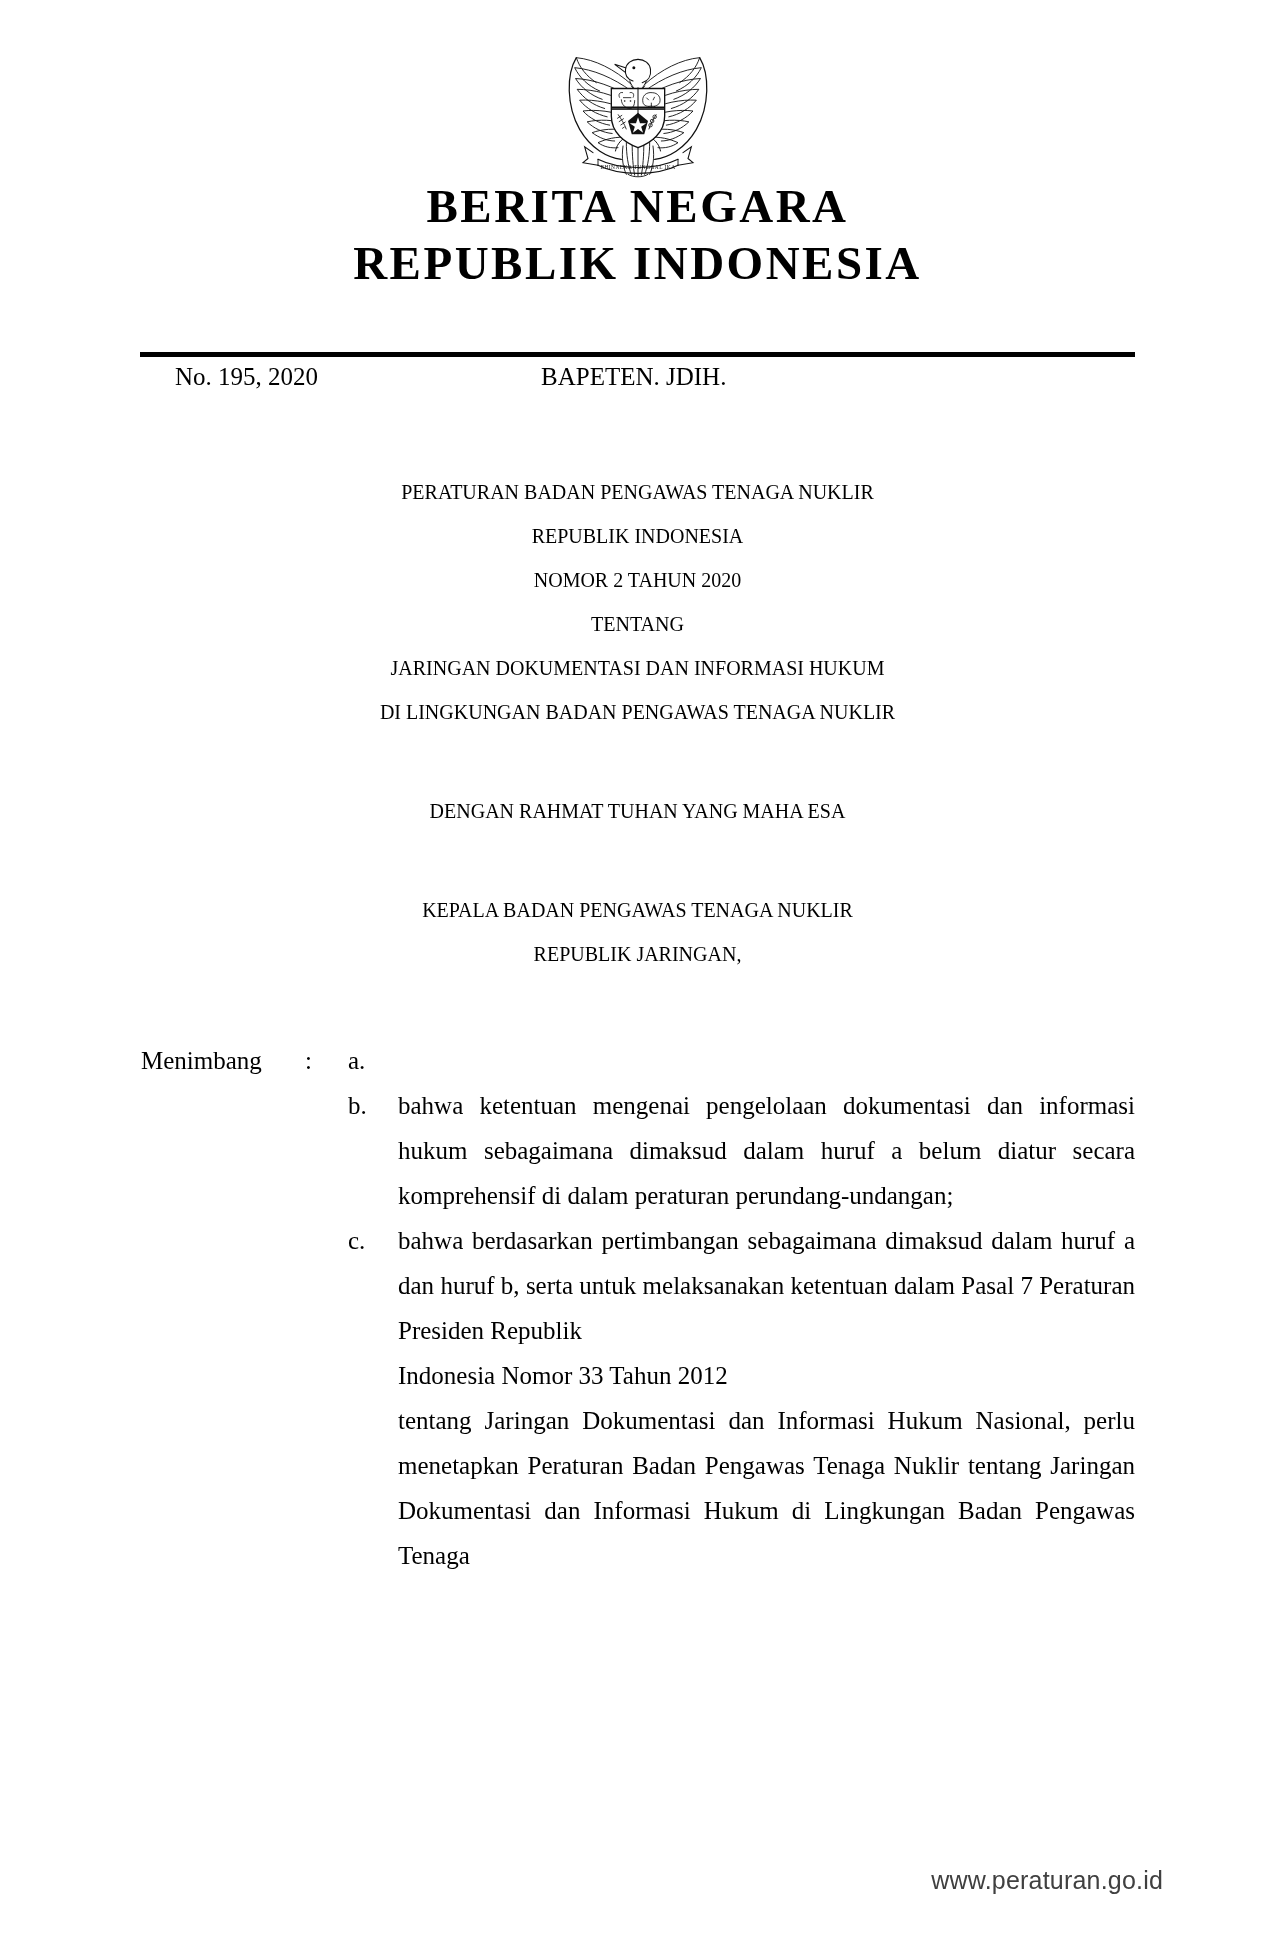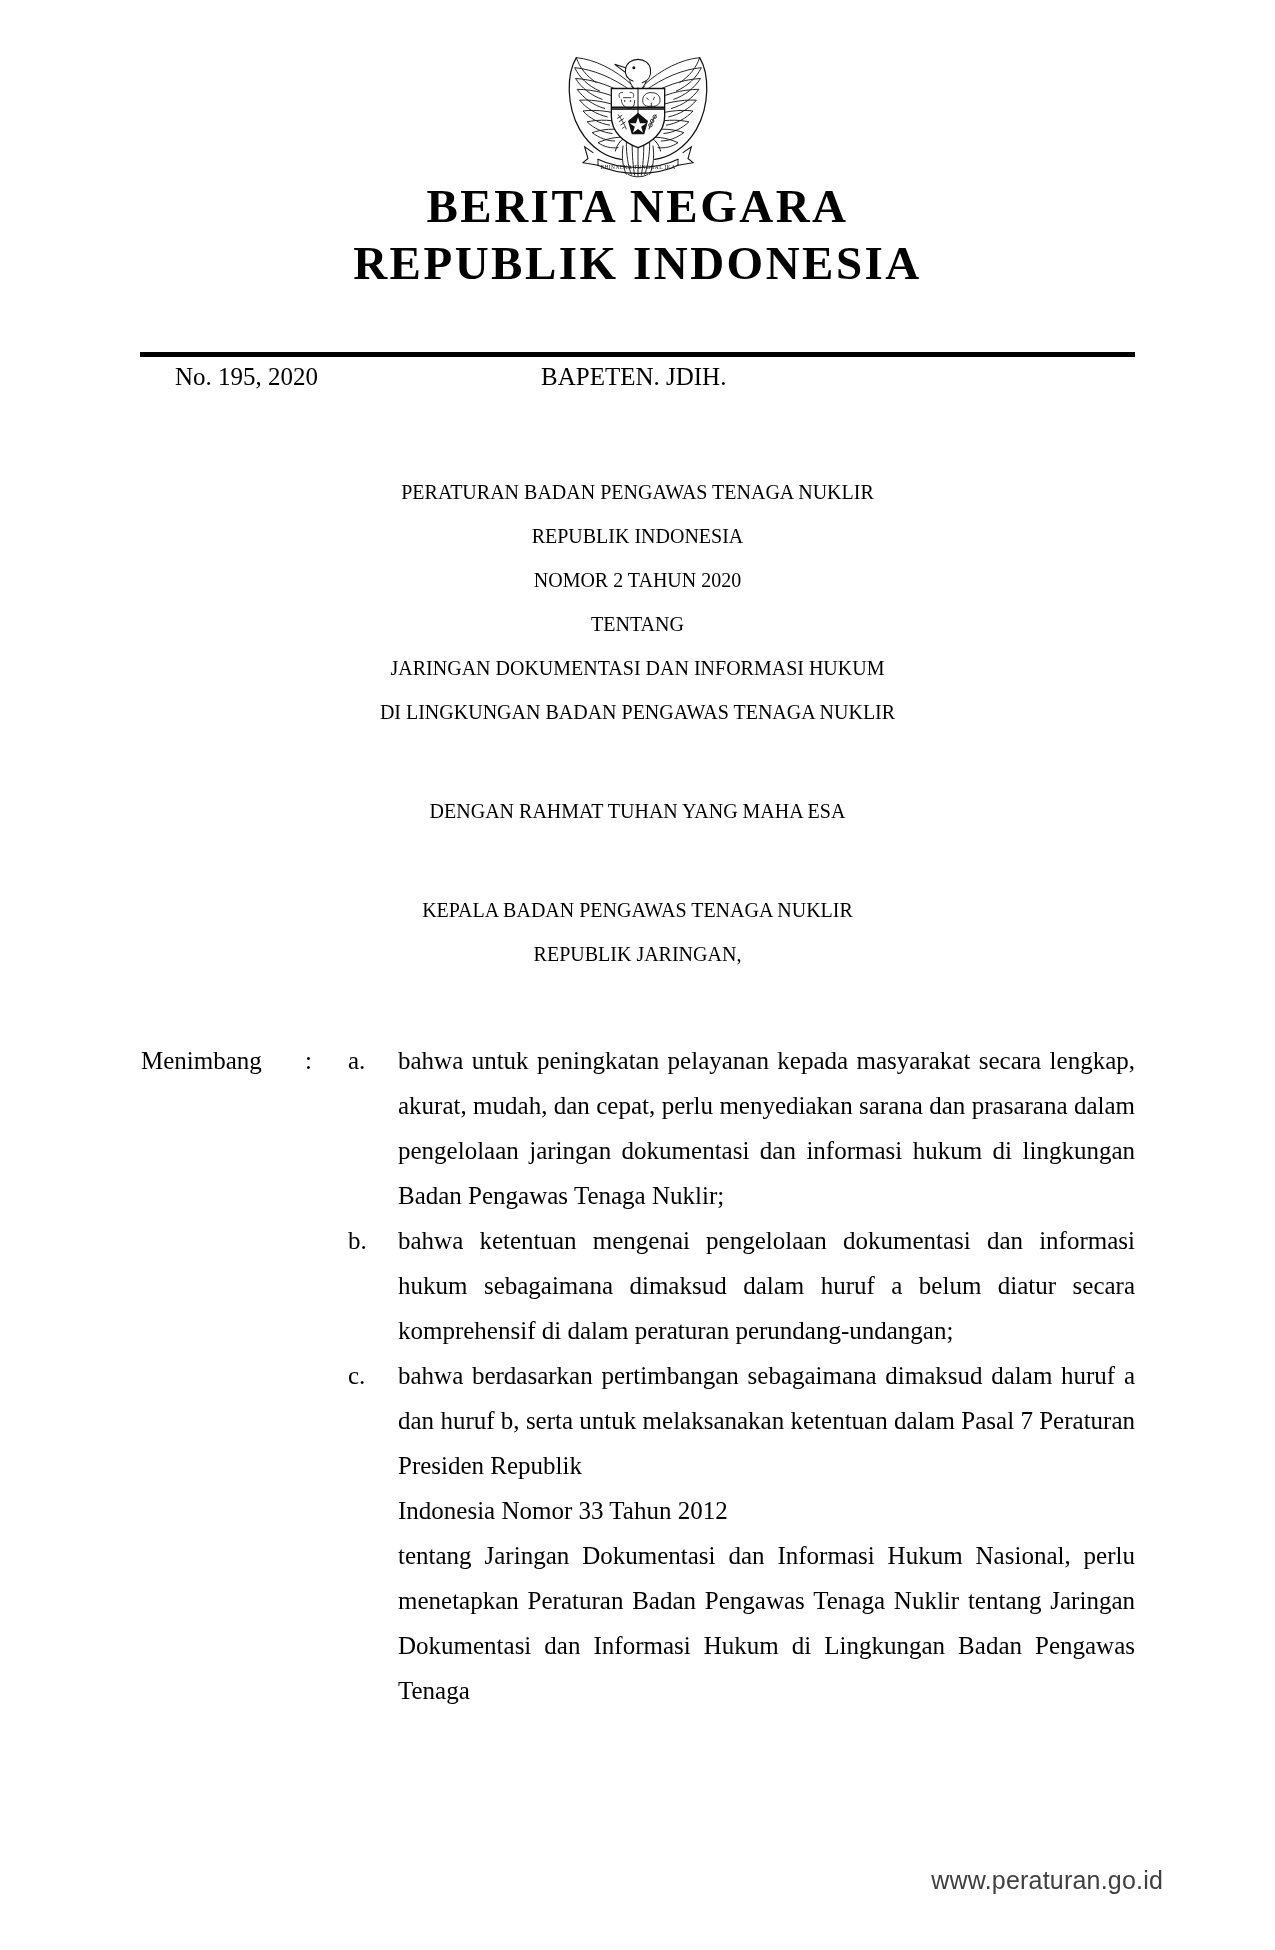--- a/index.html
+++ b/index.html
@@ -297,21 +297,20 @@
     <div class="title-line gap-before">KEPALA BADAN PENGAWAS TENAGA NUKLIR</div>
     <div class="title-line">REPUBLIK JARINGAN,</div>
   </div>
 
   <div class="body-block">
 
     <div class="clause">
       <span class="clause-label">Menimbang</span>
       <span class="clause-colon">:</span>
       <span class="clause-marker">a.</span>
-      <div class="clause-text">bahwa untuk peningkatan pelayanan kepada masyarakat secara lengkap, akurat, mudah, dan cepat, perlu menyediakan sarana dan prasarana dalam pengelolaan jaringan dokumentasi dan informasi hukum di lingkungan Badan Pengawas Tenaga Nuklir;</div>
     </div>
 
     <div class="clause">
       <span class="clause-marker">b.</span>
       <div class="clause-text">bahwa ketentuan mengenai pengelolaan dokumentasi dan informasi hukum sebagaimana dimaksud dalam huruf a belum diatur secara komprehensif di dalam peraturan perundang-undangan;</div>
     </div>
 
     <div class="clause">
       <span class="clause-marker">c.</span>
       <div class="clause-text">

